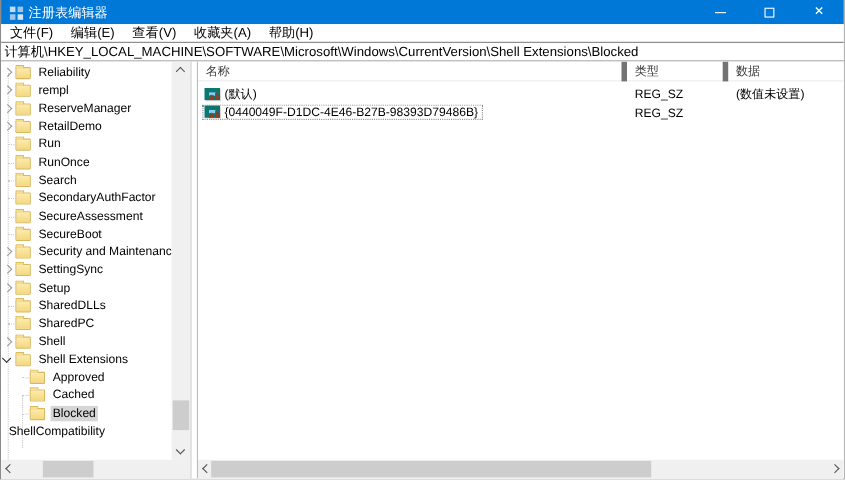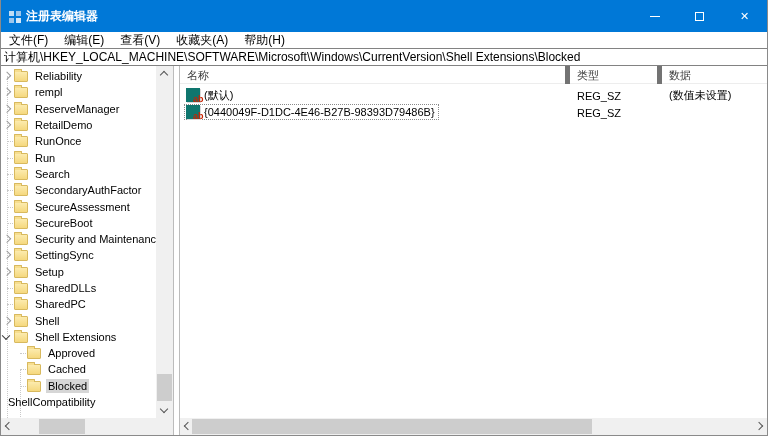--- a/index.html
+++ b/index.html
@@ -2,21 +2,21 @@
 <html><head>
 <meta charset="utf-8">
 <style>
   * { margin:0; padding:0; box-sizing:border-box; }
   html,body { width:768px; height:436px; overflow:hidden; }
   body { font-family:"Liberation Sans","DejaVu Sans",sans-serif; font-size:12px; color:#000; background:#fff; }
 
   .window { width:768px; height:436px; border:1px solid #8a8a8a; border-top:none; position:relative; background:#fff; display:flex; flex-direction:column; }
 
   
-  .titlebar { height:32px; background:#0078D7; display:flex; align-items:center; flex:none; color:#fff;font-weight:bold; }
+  .titlebar { height:22px; background:#0078D7; display:flex; align-items:center; flex:none; color:#fff; }
   .app-icon { width:13px; height:13px; margin:0 5px 0 7px; position:relative; flex:none; }
   .app-icon::before { content:''; position:absolute; left:1px; top:1px; width:5px; height:5px; background:#BFDDF5;
      box-shadow:7px 0 0 #9CC6EC, 0 7px 0 #9CC6EC, 7px 7px 0 #D3E7F8; }
   .title { font-size:12px; }
   .controls { margin-left:auto; display:flex; height:22px; }
   .ctl { width:45px; height:22px; display:flex; align-items:center; justify-content:center; }
   .min-glyph { width:10px; height:1px; background:#fff; }
   .max-glyph { width:9px; height:9px; border:1px solid #fff; }
   .close-glyph { color:#fff; font-size:11px; line-height:1; }
 
@@ -74,21 +74,21 @@
   .hcol.c-type { width:92px; }
   .hcol.c-data { flex:1; border-right:none; }
   .list-rows { padding-top:3px; }
   .lrow { display:flex; height:17px; align-items:center; font-size:11px; }
   .cell { flex:none; padding-left:7px; white-space:nowrap; overflow:hidden; }
   .cell.c-name { width:390px; padding-left:4px; }
   .cell.c-type { width:92px; }
   .cell.c-data { flex:1; }
   .ncell { display:inline-flex; align-items:center; border:1px dotted transparent; padding:0 3px 0 1px; }
   .ncell.focused { border-color:#8a8a8a; }
-  .ab-icon { width:14px; height:11px; border:7px solid #0f766e; background:#7dd3fc; color:#cc2200; font-size:9px; line-height:9px; font-weight:bold; text-align:center; margin-right:4px; flex:none; box-shadow:1px 1px 0 #d9d9d9; font-family:"Liberation Sans",sans-serif; }
+  .ab-icon { width:14px; height:11px; border:4px solid #0f766e; background:#7dd3fc; color:#cc2200; font-size:9px; line-height:9px; font-weight:bold; text-align:center; margin-right:4px; flex:none; box-shadow:1px 1px 0 #d9d9d9; font-family:"Liberation Sans",sans-serif; }
 </style>
 </head>
 <body>
 
 <div class="window">
 
   <div class="titlebar">
     <span class="app-icon"></span>
     <span class="title">注册表编辑器</span>
     <div class="controls">
@@ -138,26 +138,26 @@
             <span class="tlabel">ReserveManager</span>
           </div>
           <div class="trow lvl0">
             <span class="chev r"></span>
             <span class="folder"></span>
             <span class="tlabel">RetailDemo</span>
           </div>
           <div class="trow lvl0">
             <span class="stub"></span>
             <span class="folder"></span>
+            <span class="tlabel">Run</span>
+          </div>
+          <div class="trow lvl0">
+            <span class="stub"></span>
+            <span class="folder"></span>
             <span class="tlabel">RunOnce</span>
-          </div>
-          <div class="trow lvl0">
-            <span class="stub"></span>
-            <span class="folder"></span>
-            <span class="tlabel">Run</span>
           </div>
           <div class="trow lvl0">
             <span class="stub"></span>
             <span class="folder"></span>
             <span class="tlabel">Search</span>
           </div>
           <div class="trow lvl0">
             <span class="stub"></span>
             <span class="folder"></span>
             <span class="tlabel">SecondaryAuthFactor</span>

